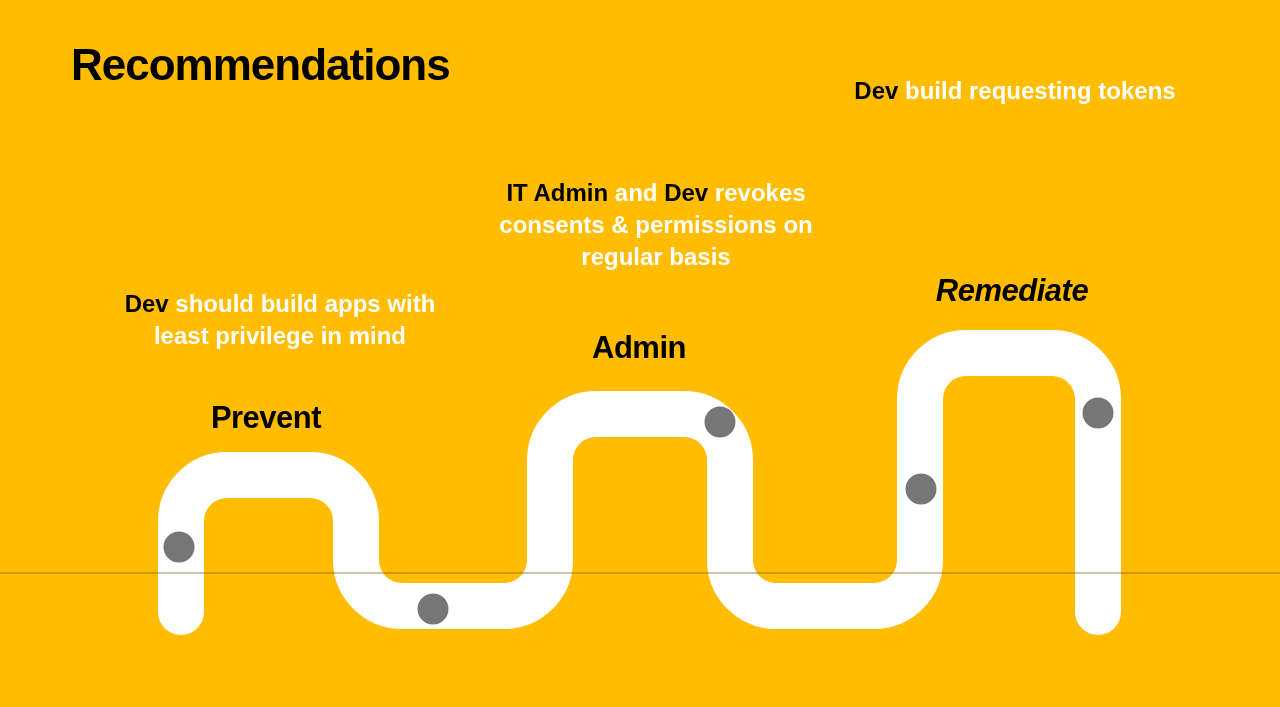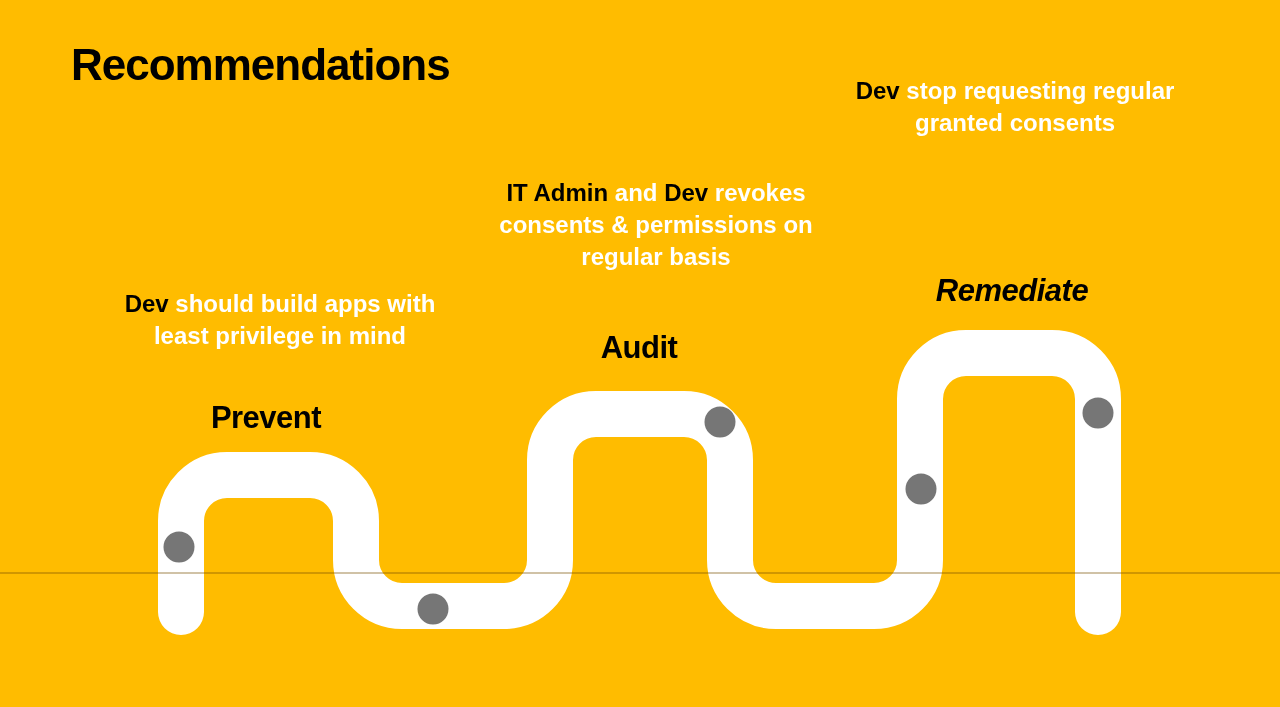--- a/index.html
+++ b/index.html
@@ -96,31 +96,30 @@
       L 1052 353 A 46 46 0 0 1 1098 399
       L 1098 612"></path>
     <circle class="milestone-dot" cx="179" cy="547" r="15.5"></circle>
     <circle class="milestone-dot" cx="433" cy="609" r="15.5"></circle>
     <circle class="milestone-dot" cx="720" cy="422" r="15.5"></circle>
     <circle class="milestone-dot" cx="921" cy="489" r="15.5"></circle>
     <circle class="milestone-dot" cx="1098" cy="413" r="15.5"></circle>
   </svg>
 
   <div class="stage-label prevent">Prevent</div>
-  <div class="stage-label audit">Audit</div>
+  <div class="stage-label audit">Admin</div>
   <div class="stage-label remediate">Remediate</div>
 
   <div class="stage-desc prevent">
       <div><span class="seg-dark">Dev </span><span class="seg-light">should build apps with</span></div>
       <div><span class="seg-light">least privilege in mind</span></div>
     </div>
   <div class="stage-desc audit">
       <div><span class="seg-dark">IT Admin </span><span class="seg-light">and </span><span class="seg-dark">Dev </span><span class="seg-light">revokes</span></div>
       <div><span class="seg-light">consents &amp; permissions on</span></div>
       <div><span class="seg-light">regular basis</span></div>
     </div>
   <div class="stage-desc remediate">
-      <div><span class="seg-dark">Dev </span><span class="seg-light">stop requesting regular</span></div>
-      <div><span class="seg-light">granted consents</span></div>
+      <div><span class="seg-dark">Dev </span><span class="seg-light">build requesting tokens</span></div>
     </div>
 
   <div class="bottom-edge"></div>
 </div>
 
 </body></html>

